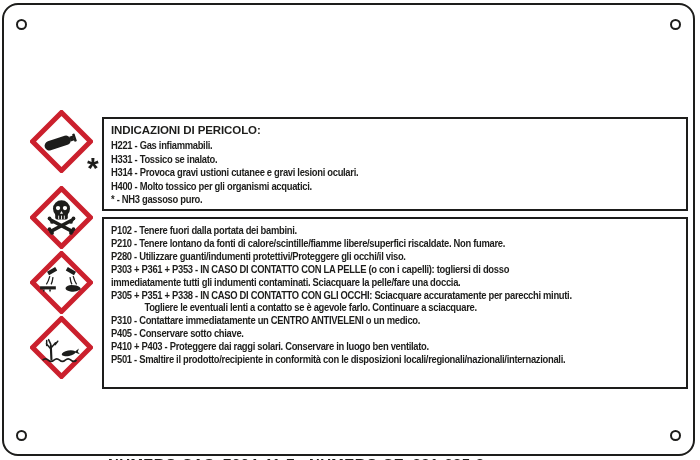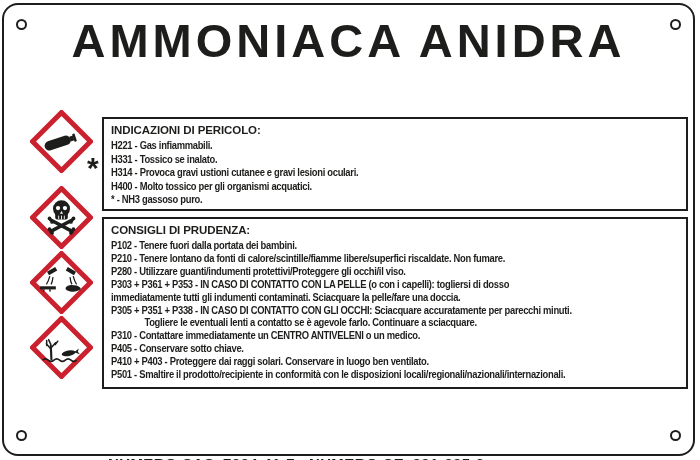--- a/index.html
+++ b/index.html
@@ -58,21 +58,20 @@
 </head>
 <body>
 
 <div class="plate">
 
   <div class="hole tl"></div>
   <div class="hole tr"></div>
   <div class="hole bl"></div>
   <div class="hole br"></div>
 
-  <div class="title">AMMONIACA ANIDRA</div>
 
   <div class="picto p1">
     <svg width="63" height="63" viewBox="0 0 100 100">
       <polygon points="50,4 96,50 50,96 4,50" fill="#ffffff" stroke="#CB202D" stroke-width="8"></polygon>
       <g fill="#1d1d1b" transform="rotate(-18 50 50)">
         <rect x="22" y="43" width="43" height="15" rx="7.5"></rect>
         <rect x="64" y="46.5" width="6" height="8"></rect>
         <rect x="69.5" y="44" width="4" height="13" rx="1"></rect>
       </g>
     </svg>
@@ -143,21 +142,20 @@
   <div class="tbox hazard">
     <h2>INDICAZIONI DI PERICOLO:</h2>
     <div class="stmt">H221 - Gas infiammabili.</div>
     <div class="stmt">H331 - Tossico se inalato.</div>
     <div class="stmt">H314 - Provoca gravi ustioni cutanee e gravi lesioni oculari.</div>
     <div class="stmt">H400 - Molto tossico per gli organismi acquatici.</div>
     <div class="stmt">* - NH3 gassoso puro.</div>
   </div>
 
   <div class="tbox precaution">
-    <h2>CONSIGLI DI PRUDENZA:</h2>
     <div class="stmt">P102 - Tenere fuori dalla portata dei bambini.</div>
     <div class="stmt">P210 - Tenere lontano da fonti di calore/scintille/fiamme libere/superfici riscaldate. Non fumare.</div>
     <div class="stmt">P280 - Utilizzare guanti/indumenti protettivi/Proteggere gli occhi/il viso.</div>
     <div class="stmt">P303 + P361 + P353 - IN CASO DI CONTATTO CON LA PELLE (o con i capelli): togliersi di dosso</div>
     <div class="stmt">immediatamente tutti gli indumenti contaminati. Sciacquare la pelle/fare una doccia.</div>
     <div class="stmt">P305 + P351 + P338 - IN CASO DI CONTATTO CON GLI OCCHI: Sciacquare accuratamente per parecchi minuti.</div>
     <div class="stmt indent">Togliere le eventuali lenti a contatto se è agevole farlo. Continuare a sciacquare.</div>
     <div class="stmt">P310 - Contattare immediatamente un CENTRO ANTIVELENI o un medico.</div>
     <div class="stmt">P405 - Conservare sotto chiave.</div>
     <div class="stmt">P410 + P403 - Proteggere dai raggi solari. Conservare in luogo ben ventilato.</div>

